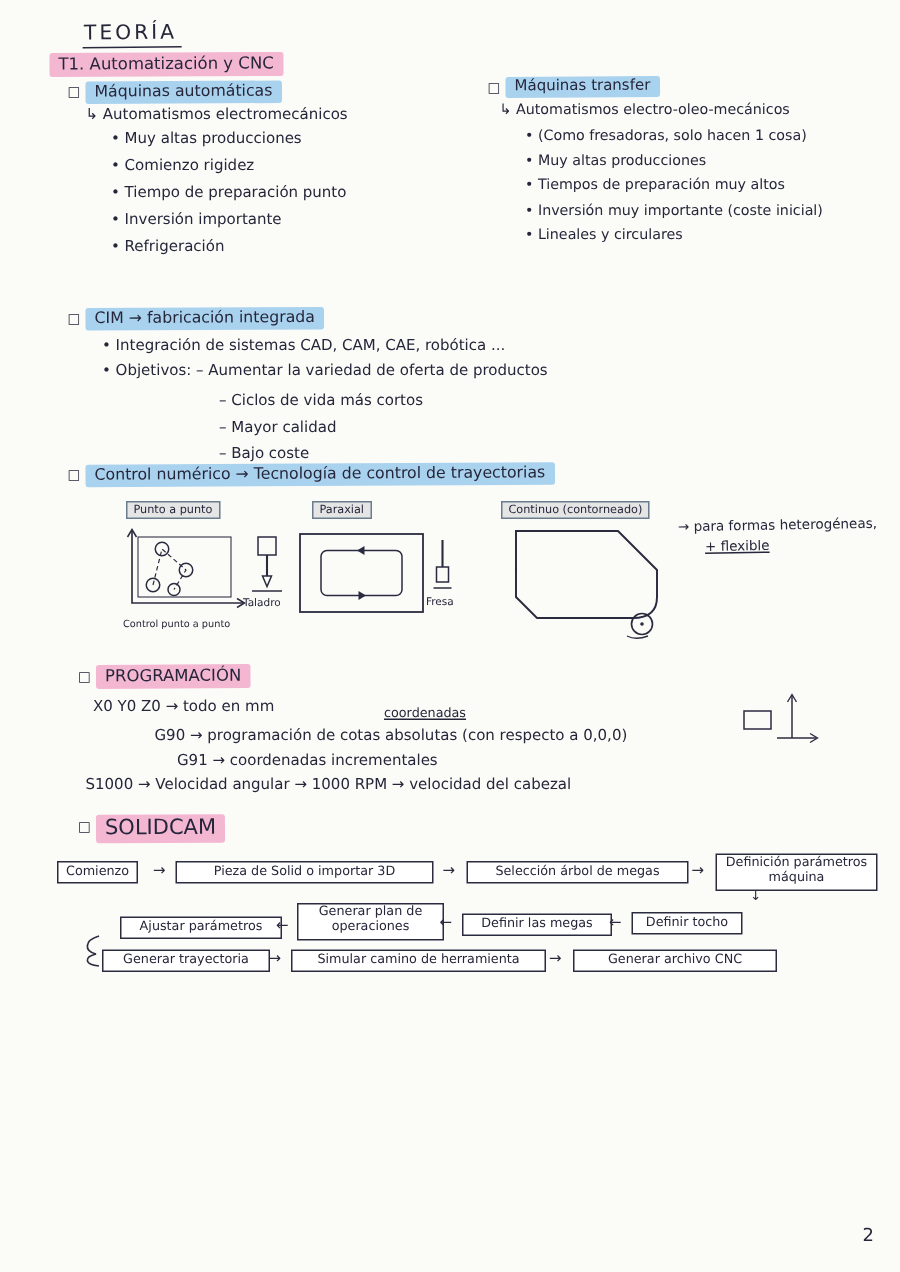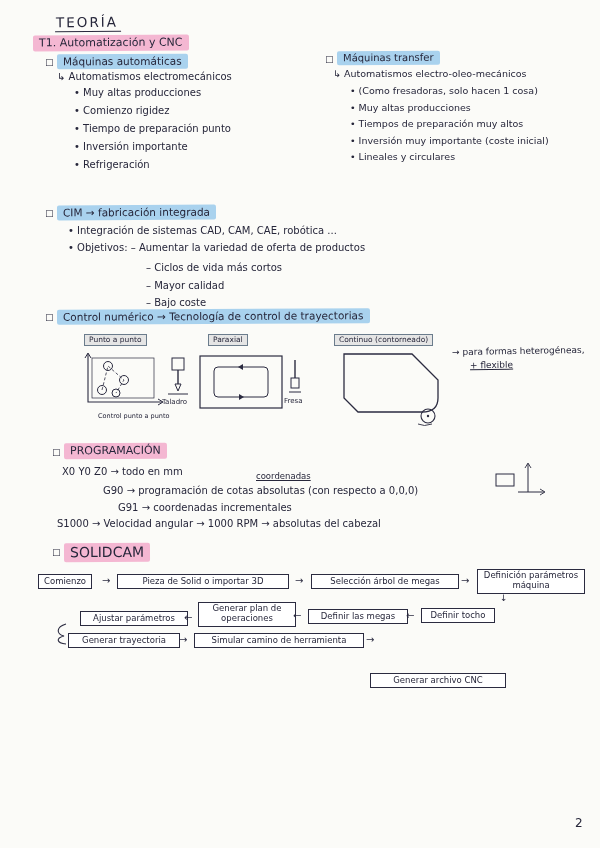--- a/index.html
+++ b/index.html
@@ -25,21 +25,21 @@
   .flow-box{
     position:absolute;border:1.2px solid #2b2b40;background:#fff;
     font-size:8.5px;padding:1px 5px 2px 5px;white-space:nowrap;text-align:center;
   }
   .flow-box.multi{white-space:normal;line-height:1.15;}
   .arrow{position:absolute;font-size:10px;color:#2b2b40;}
   .diagram-chip{
     position:absolute;border:1px solid #6b7c8c;background:#e5e5e5;
     font-size:7.5px;padding:0 4px 1px 4px;white-space:nowrap;
   }
-  .caption{position:absolute;font-size:6.5px;white-space:nowrap;margin-left:16px;}
+  .caption{position:absolute;font-size:6.5px;white-space:nowrap;}
   .tool-label{position:absolute;font-size:7px;white-space:nowrap;}
   .annot{font-size:8.5px;text-decoration:underline;}
   svg{display:block;}
 </style>
 </head>
 <body>
 
 <div class="page">
 
   <div class="abs page-title" style="left:55px;top:14px;">TEORÍA</div>
@@ -133,21 +133,21 @@
   <div class="abs annot" style="left:256px;top:471px;">coordenadas</div>
   <div class="abs" style="left:103px;top:485px;font-size:10px;">G90 → programación de cotas absolutas (con respecto a 0,0,0)</div>
   <svg class="abs" style="left:494px;top:462px;" width="52" height="36" viewBox="0 0 52 36">
     <rect x="2" y="12" width="18" height="12" fill="none" stroke="#2b2b40" stroke-width="1"></rect>
     <line x1="34" y1="2" x2="34" y2="30" stroke="#2b2b40" stroke-width="1"></line>
     <line x1="24" y1="30" x2="50" y2="30" stroke="#2b2b40" stroke-width="1"></line>
     <path d="M31,6 L34,1 L37,6" fill="none" stroke="#2b2b40" stroke-width="0.9"></path>
     <path d="M46,27 L51,30 L46,33" fill="none" stroke="#2b2b40" stroke-width="0.9"></path>
   </svg>
   <div class="abs" style="left:118px;top:502px;font-size:10px;">G91 → coordenadas incrementales</div>
-  <div class="abs" style="left:57px;top:518px;font-size:10px;">S1000 → Velocidad angular → 1000 RPM → absolutas del cabezal</div>
+  <div class="abs" style="left:57px;top:518px;font-size:10px;">S1000 → Velocidad angular → 1000 RPM → velocidad del cabezal</div>
 
   <div class="abs marker" style="left:52px;top:547px;">□</div>
   <div class="abs chip hl-pink sec-title" style="left:64px;top:543px;font-size:14px;">SOLIDCAM</div>
 
   <div class="flow-box" style="left:38px;top:574px;">Comienzo</div>
   <div class="arrow" style="left:102px;top:575px;">→</div>
   <div class="flow-box" style="left:117px;top:574px;min-width:160px;">Pieza de Solid o importar 3D</div>
   <div class="arrow" style="left:295px;top:575px;">→</div>
   <div class="flow-box" style="left:311px;top:574px;min-width:136px;">Selección árbol de megas</div>
   <div class="arrow" style="left:461px;top:575px;">→</div>
@@ -162,17 +162,17 @@
   <div class="arrow" style="left:406px;top:610px;">←</div>
   <div class="flow-box" style="left:421px;top:608px;min-width:62px;">Definir tocho</div>
 
   <svg class="abs" style="left:54px;top:622px;" width="14" height="24" viewBox="0 0 14 24">
     <path d="M12,2 C2,5 2,12 10,14 C2,16 2,21 12,22" fill="none" stroke="#2b2b40" stroke-width="1.1"></path>
   </svg>
   <div class="flow-box" style="left:68px;top:633px;min-width:100px;">Generar trayectoria</div>
   <div class="arrow" style="left:179px;top:634px;">→</div>
   <div class="flow-box" style="left:194px;top:633px;min-width:158px;">Simular camino de herramienta</div>
   <div class="arrow" style="left:366px;top:634px;">→</div>
-  <div class="flow-box" style="left:370px;top:633px;min-width:124px;margin-top:40px;">Generar archivo CNC</div>
+  <div class="flow-box" style="left:382px;top:633px;min-width:124px;">Generar archivo CNC</div>
 
   <div class="abs" style="left:575px;top:816px;font-size:12px;">2</div>
 
 </div>
 
 </body></html>

